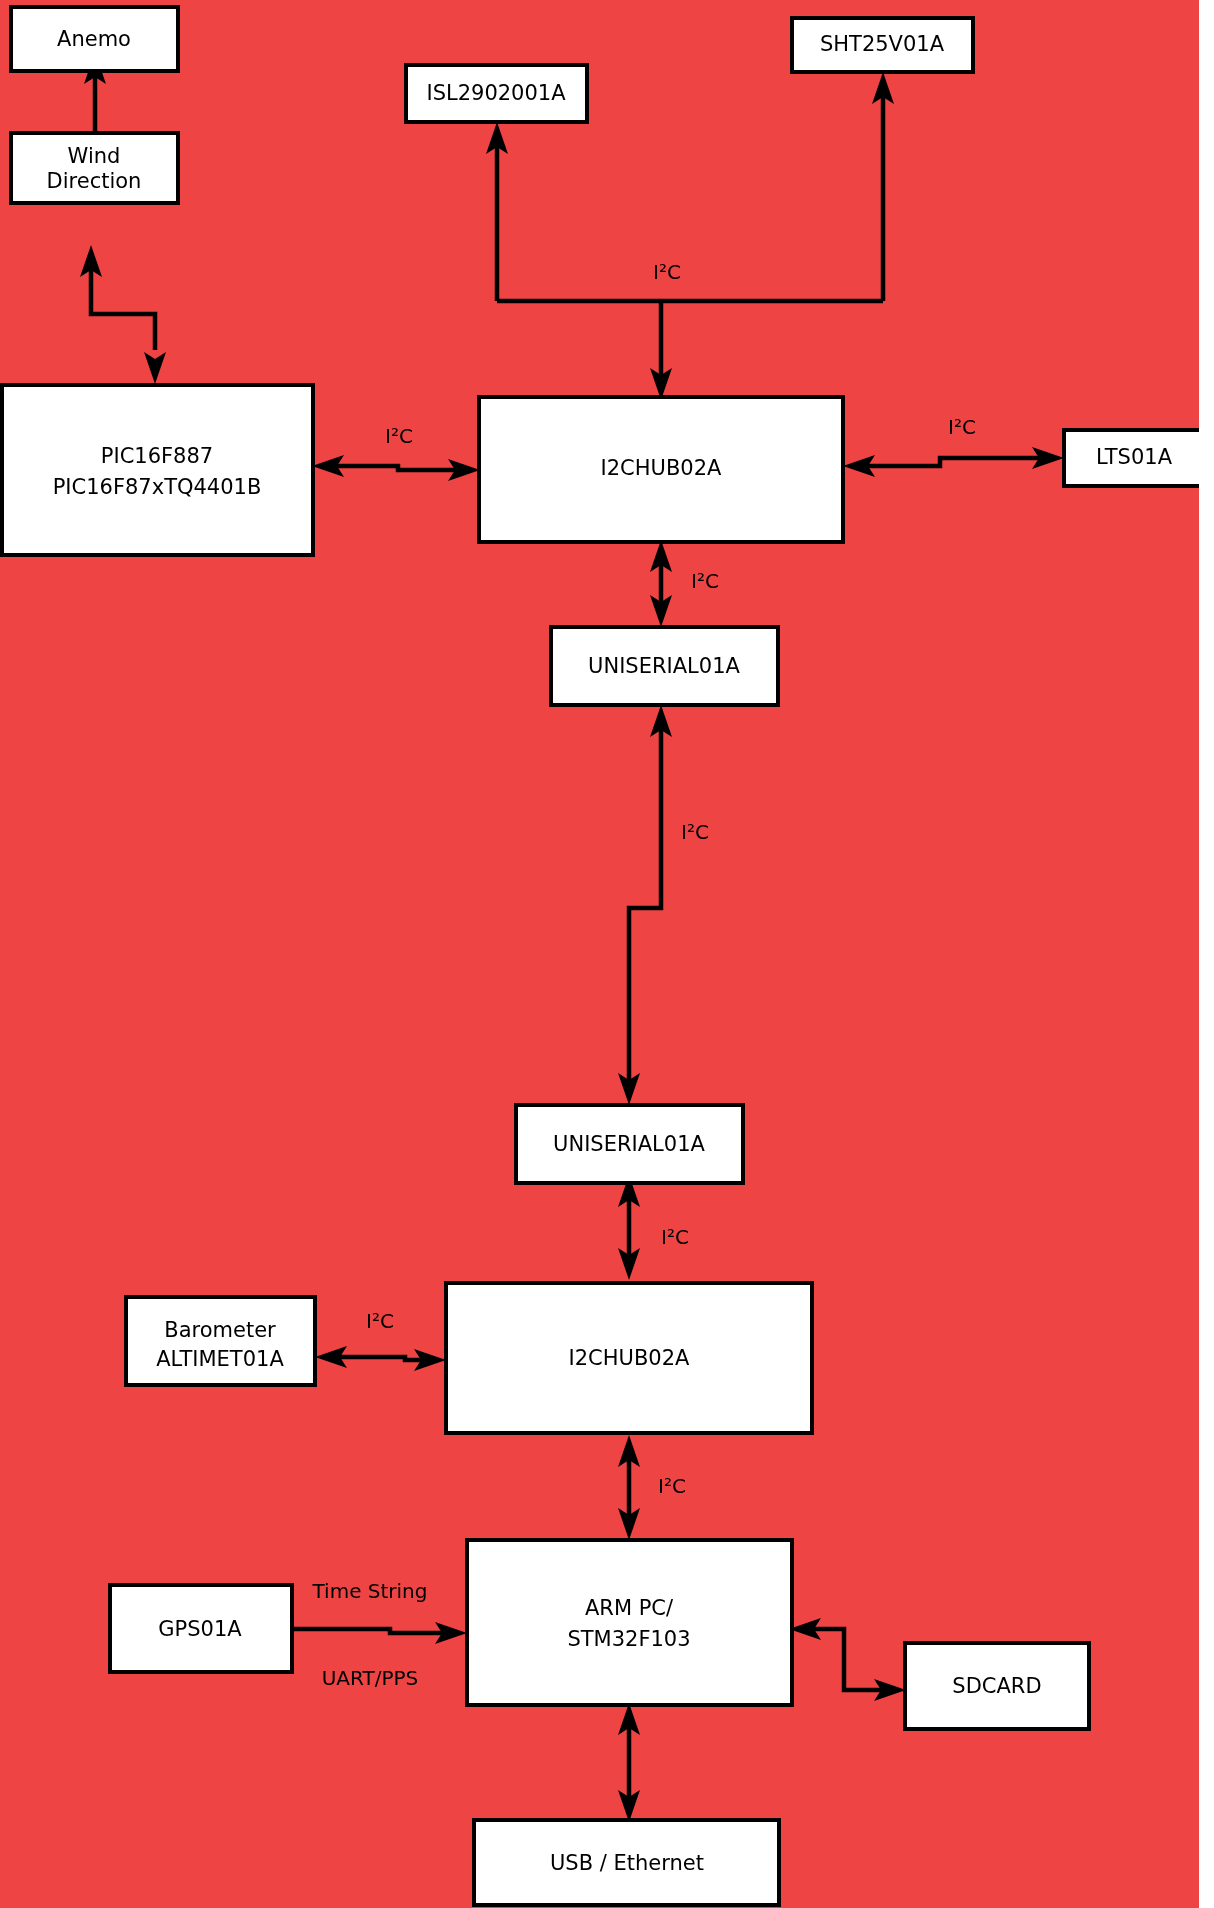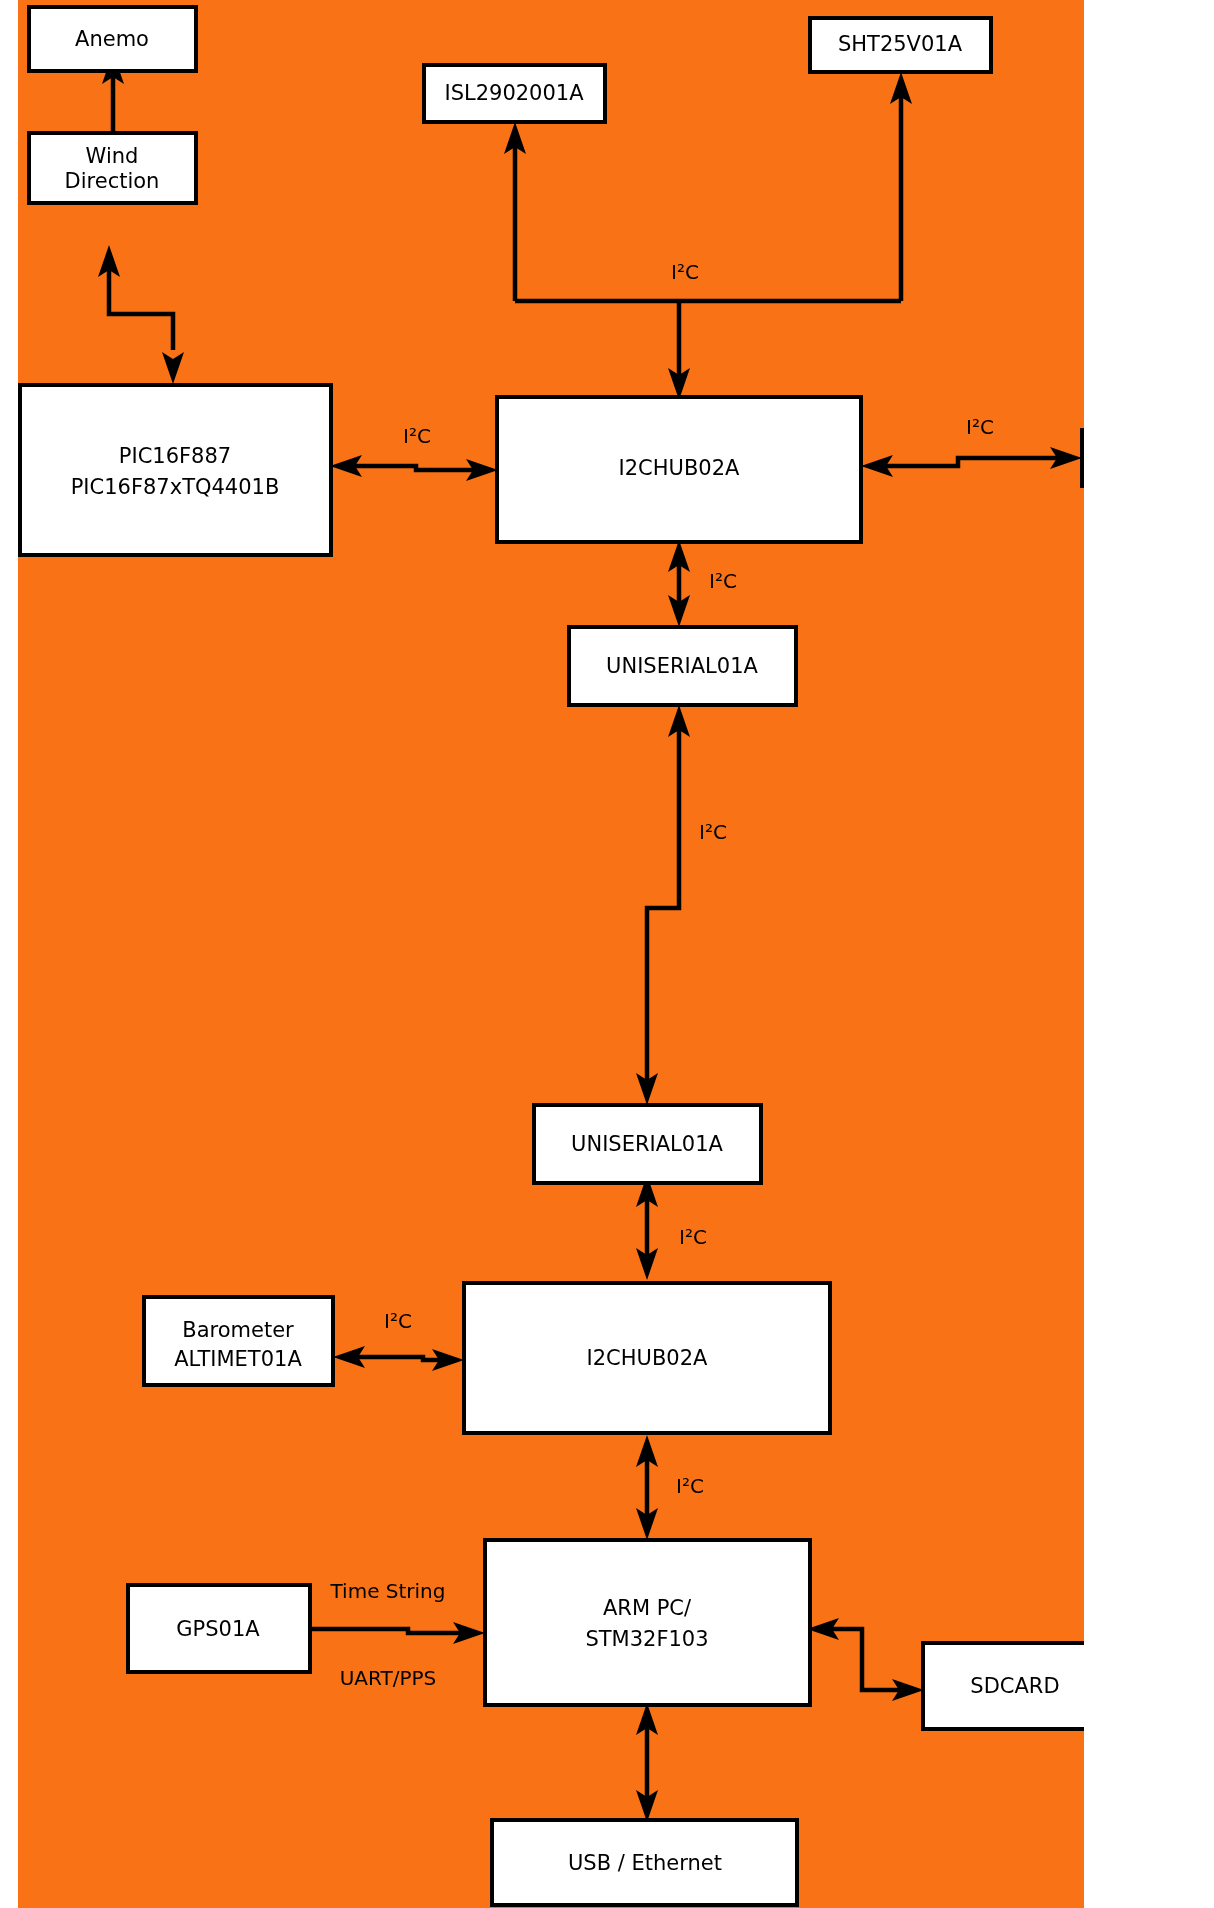--- a/index.html
+++ b/index.html
@@ -5,25 +5,24 @@
   html, body {
     margin: 0;
     padding: 0;
     background: #ffffff;
   }
   body {
     font-family: "DejaVu Sans", sans-serif;
   }
   #diagram-root {
     position: relative;
-    width: 1066px;
+    width: 1199px;
     height: 1908px;
-    background: #f97316;
+    background: #ef4444;
     overflow: hidden;
-    margin-left: 18px;
   }
   svg#diagram-svg {
     position: absolute;
     left: 0;
     top: 0;
     width: 1214px;
     height: 1908px;
     display: block;
   }
   .node-rect {

